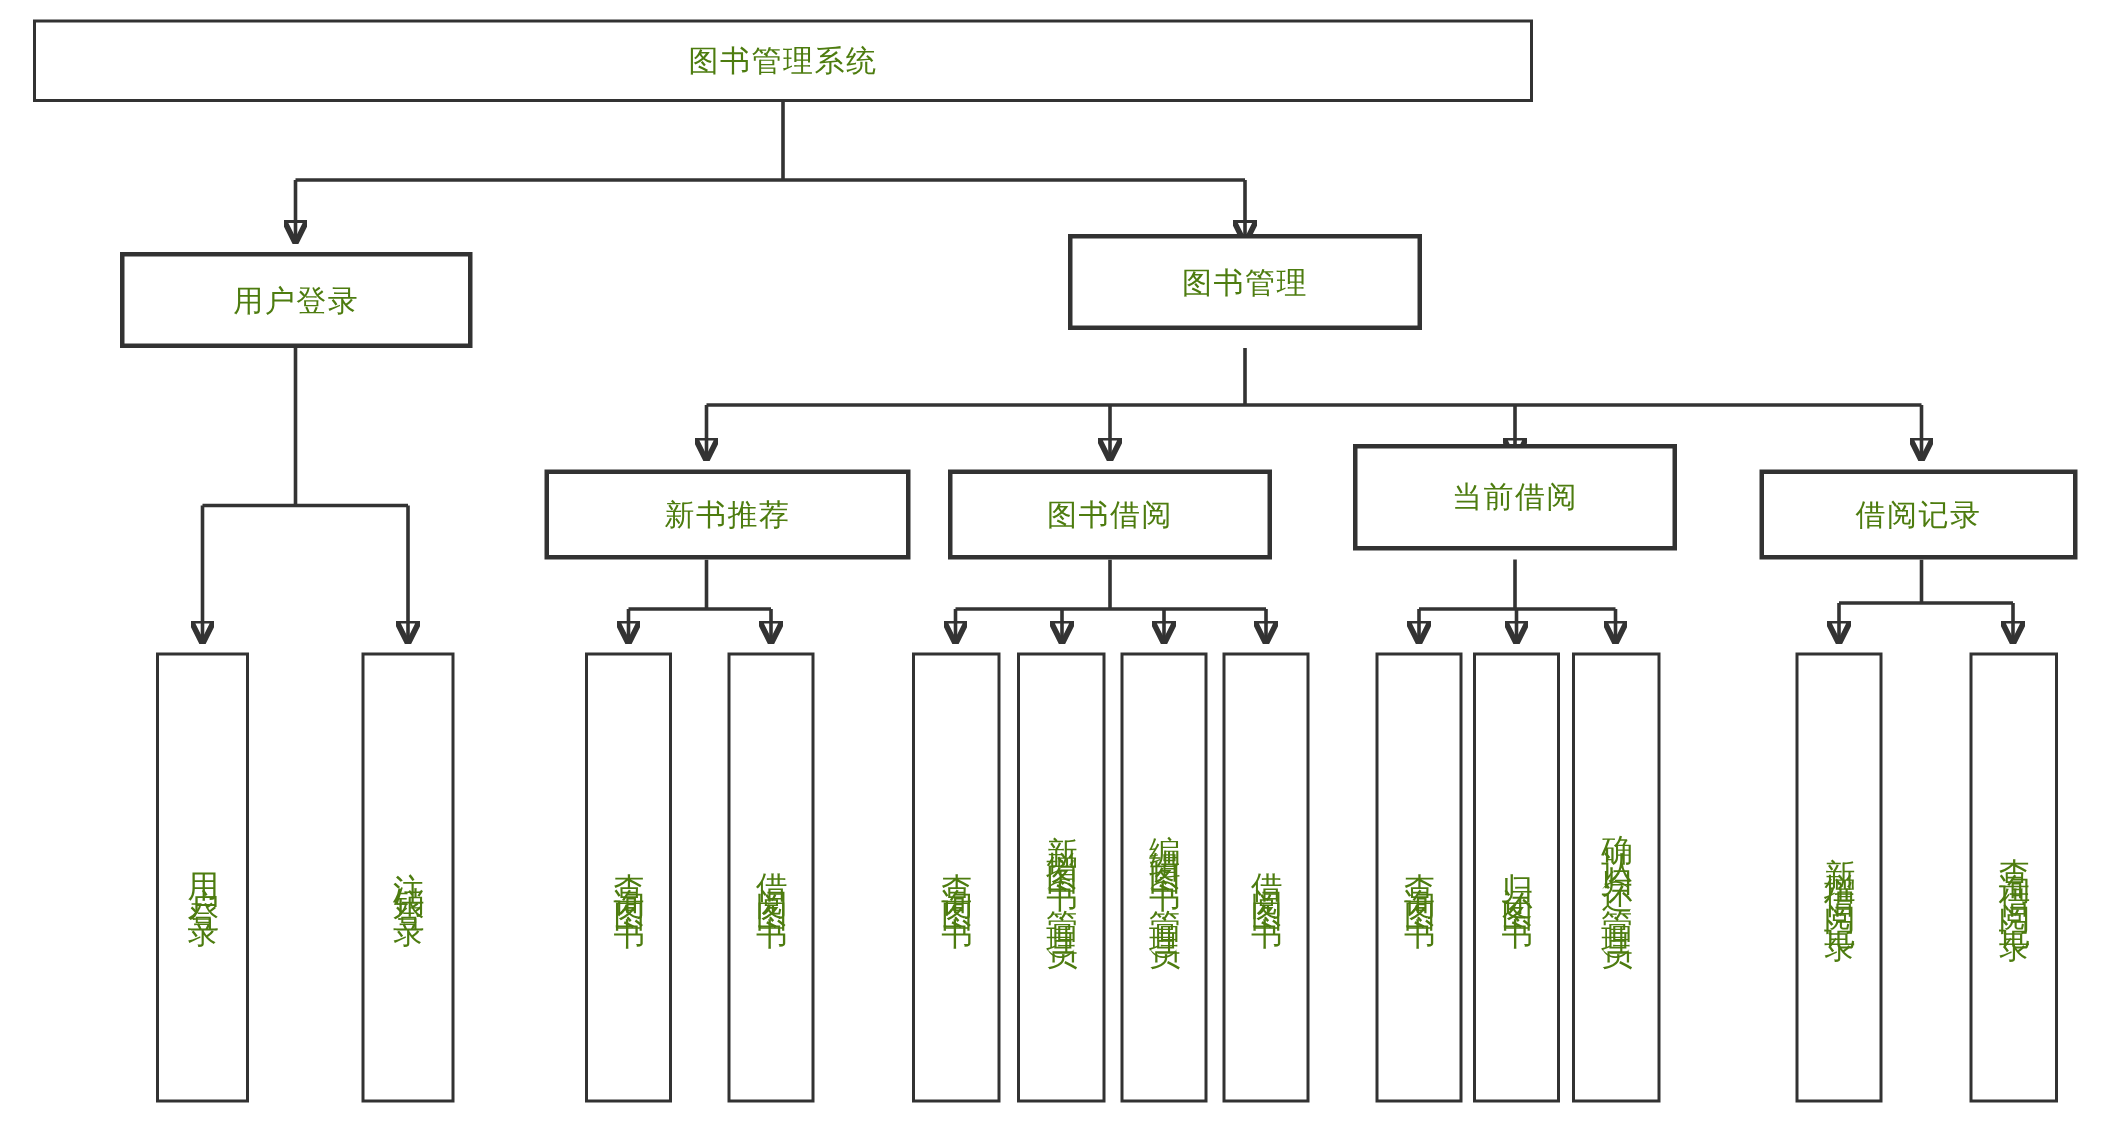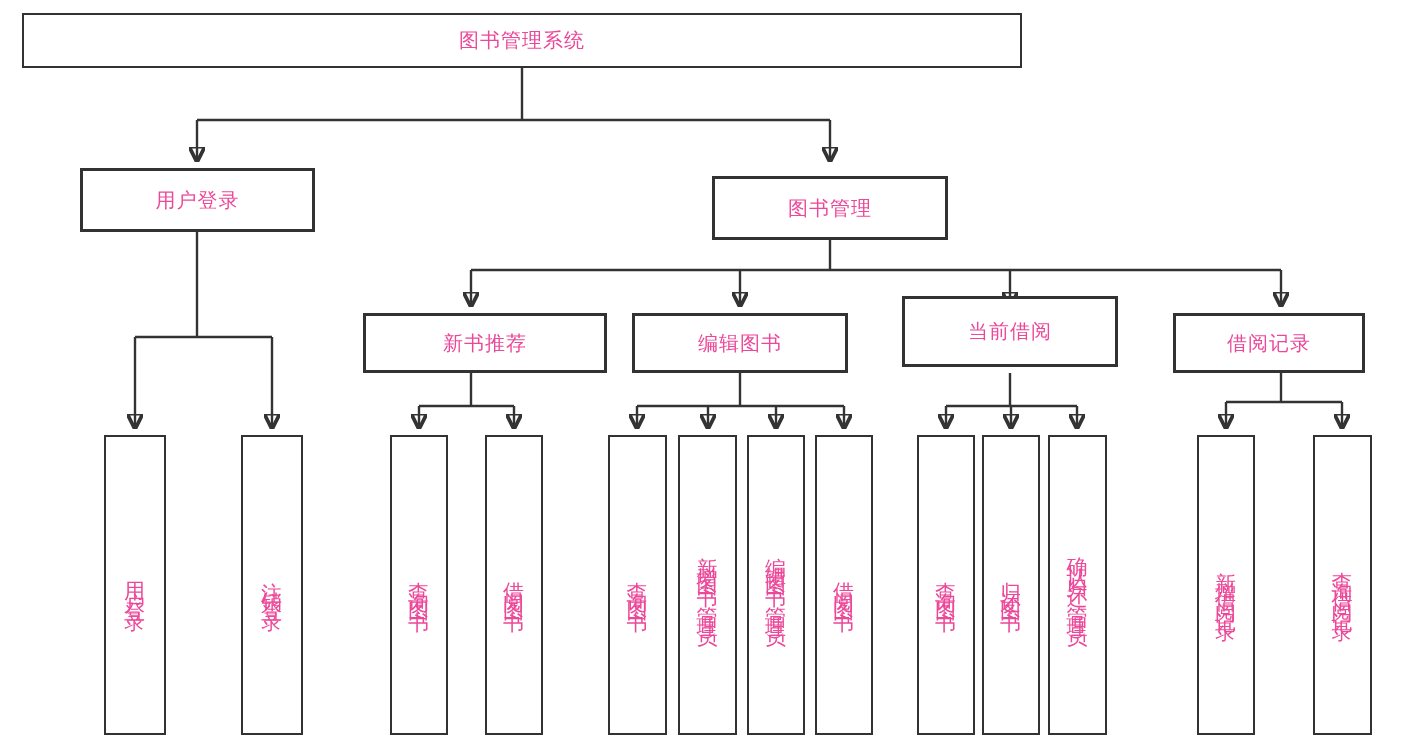--- a/index.html
+++ b/index.html
@@ -23,21 +23,21 @@
     fill: none;
   }
   .box {
     position: absolute;
     background: #ffffff;
     border: 3px solid #323232;
     box-sizing: border-box;
     display: flex;
     align-items: center;
     justify-content: center;
-    color: #ec4899;
+    color: #4d7c0f;
   }
   .box.root { border-width: 2px; }
   .box .lbl {
     font-size: 20px;
     letter-spacing: 1px;
     white-space: nowrap;
   }
   .box.leaf { border-width: 2.5px; }
   .box.leaf .lbl {
     writing-mode: vertical-rl;
@@ -111,34 +111,34 @@
     <path d="M1342 402 V427" marker-end="url(#arrow)"></path>
   </svg>
 
   <div class="box root" style="left:22px;top:13px;width:1000px;height:55px">
     <span class="lbl">图书管理系统</span>
   </div>
 
   <div class="box" style="left:80px;top:168px;width:235px;height:64px">
     <span class="lbl">用户登录</span>
   </div>
-  <div class="box" style="left:712px;top:176px;width:236px;height:64px">
+  <div class="box" style="left:712px;top:156px;width:236px;height:64px">
     <span class="lbl">图书管理</span>
   </div>
 
   <div class="box" style="left:363px;top:313px;width:244px;height:60px">
     <span class="lbl">新书推荐</span>
   </div>
   <div class="box" style="left:632px;top:313px;width:216px;height:60px">
-    <span class="lbl">编辑图书</span>
+    <span class="lbl">图书借阅</span>
   </div>
   <div class="box" style="left:902px;top:296px;width:216px;height:71px">
     <span class="lbl">当前借阅</span>
   </div>
-  <div class="box" style="left:1173px;top:313px;width:192px;height:60px">
+  <div class="box" style="left:1173px;top:313px;width:212px;height:60px">
     <span class="lbl">借阅记录</span>
   </div>
 
   <div class="box leaf" style="left:104px;top:435px;width:62px;height:300px">
     <span class="lbl">用户登录</span>
   </div>
   <div class="box leaf" style="left:241px;top:435px;width:62px;height:300px">
     <span class="lbl">注销登录</span>
   </div>
 

